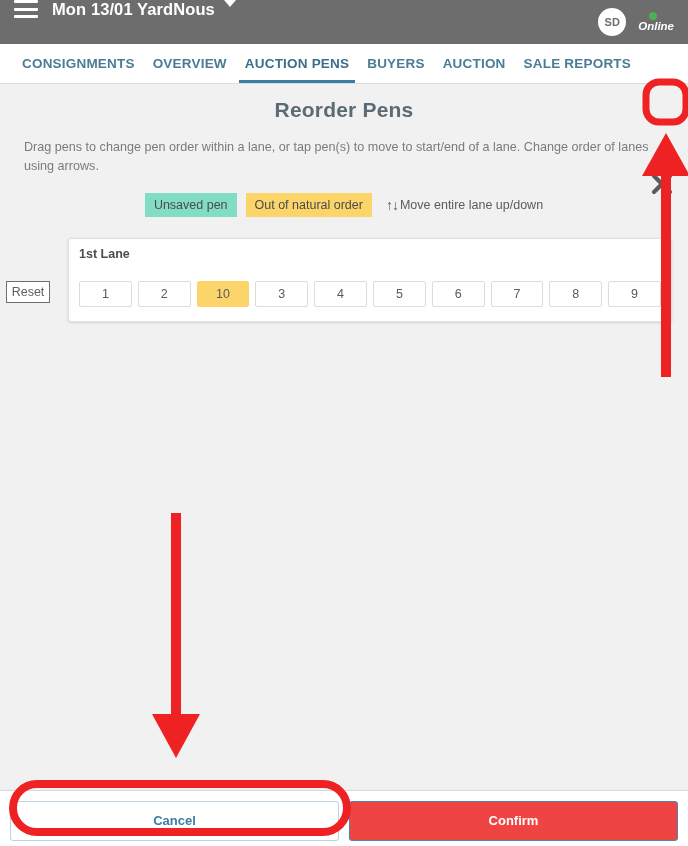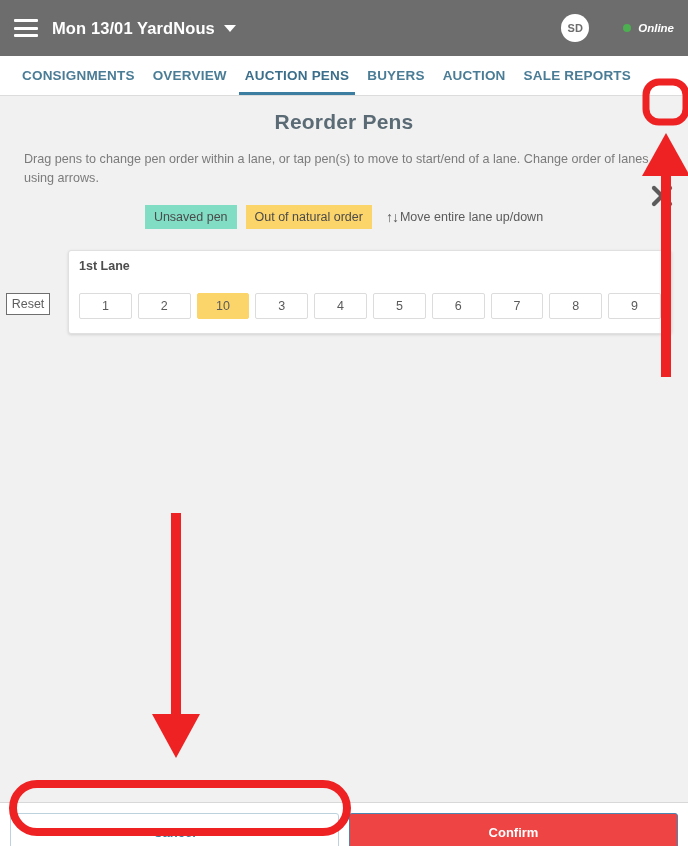--- a/index.html
+++ b/index.html
@@ -6,22 +6,22 @@
   html, body {
     width: 688px; height: 846px;
     font-family: "Liberation Sans", sans-serif;
     background: #f1f1f1;
     overflow: hidden;
   }
   #app { position: relative; width: 688px; height: 846px; }
 
   
   .topbar {
-    height: 56px; background: #6d6d6d;
-    display: flex; align-items: center; padding: 0 14px;
+    height: 44px; background: #6d6d6d;
+    display: flex; padding: 0 14px;
     position: relative;
   }
   .hamburger { width: 24px; height: 18px; display: flex; flex-direction: column;
     justify-content: space-between; cursor: pointer; flex: none; }
   .hamburger span { display: block; height: 3px; background: #ffffff; border-radius: 1px; }
   .app-title {
     color: #ffffff; font-size: 16.5px; font-weight: bold;
     margin-left: 14px; letter-spacing: .1px; white-space: nowrap;
   }
   .caret-down {
@@ -29,21 +29,21 @@
     border-left: 6px solid transparent; border-right: 6px solid transparent;
     border-top: 7px solid #ffffff; cursor: pointer;
   }
   .topbar-right { margin-left: auto; display: flex; align-items: center; }
   .avatar {
     width: 28px; height: 28px; border-radius: 50%; background: #ffffff;
     color: #6d6d6d; font-size: 11px; font-weight: bold;
     display: flex; align-items: center; justify-content: center;
     cursor: pointer;
   }
-  .status-wrap { display: flex; align-items: center; margin-left: 34px; }
+  .status-wrap { display: flex; align-items: center; margin-left: 12px; flex-direction: column; }
   .status-dot { width: 8px; height: 8px; border-radius: 50%; background: #4caf50; margin-right: 7px; }
   .status-text { color: #ffffff; font-size: 11.5px; font-style: italic; font-weight: bold; }
 
   
   .tabbar {
     height: 40px; background: #ffffff; border-bottom: 1px solid #dcdcdc;
     display: flex; align-items: stretch; padding-left: 13px;
   }
   .tab {
     display: flex; align-items: center; padding: 0 9px;

